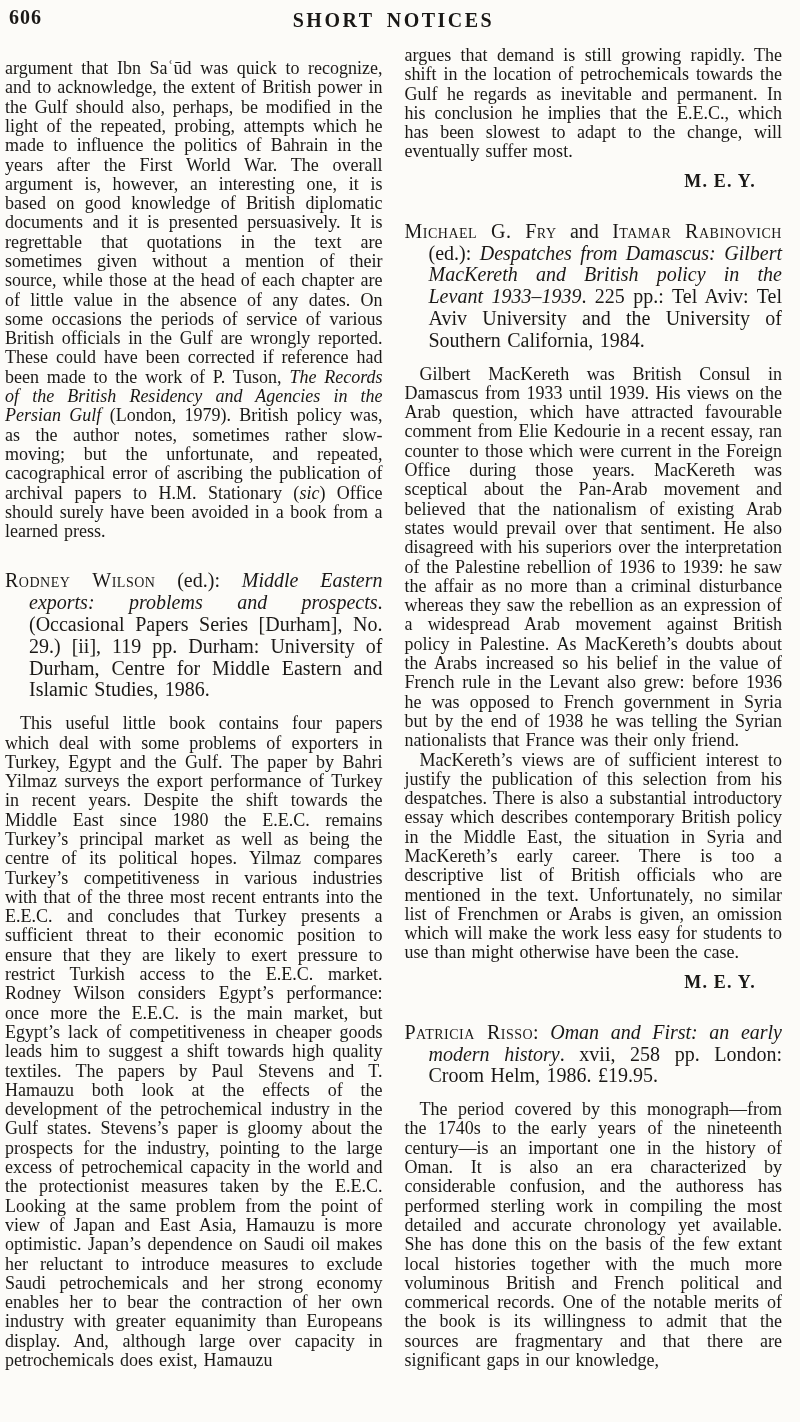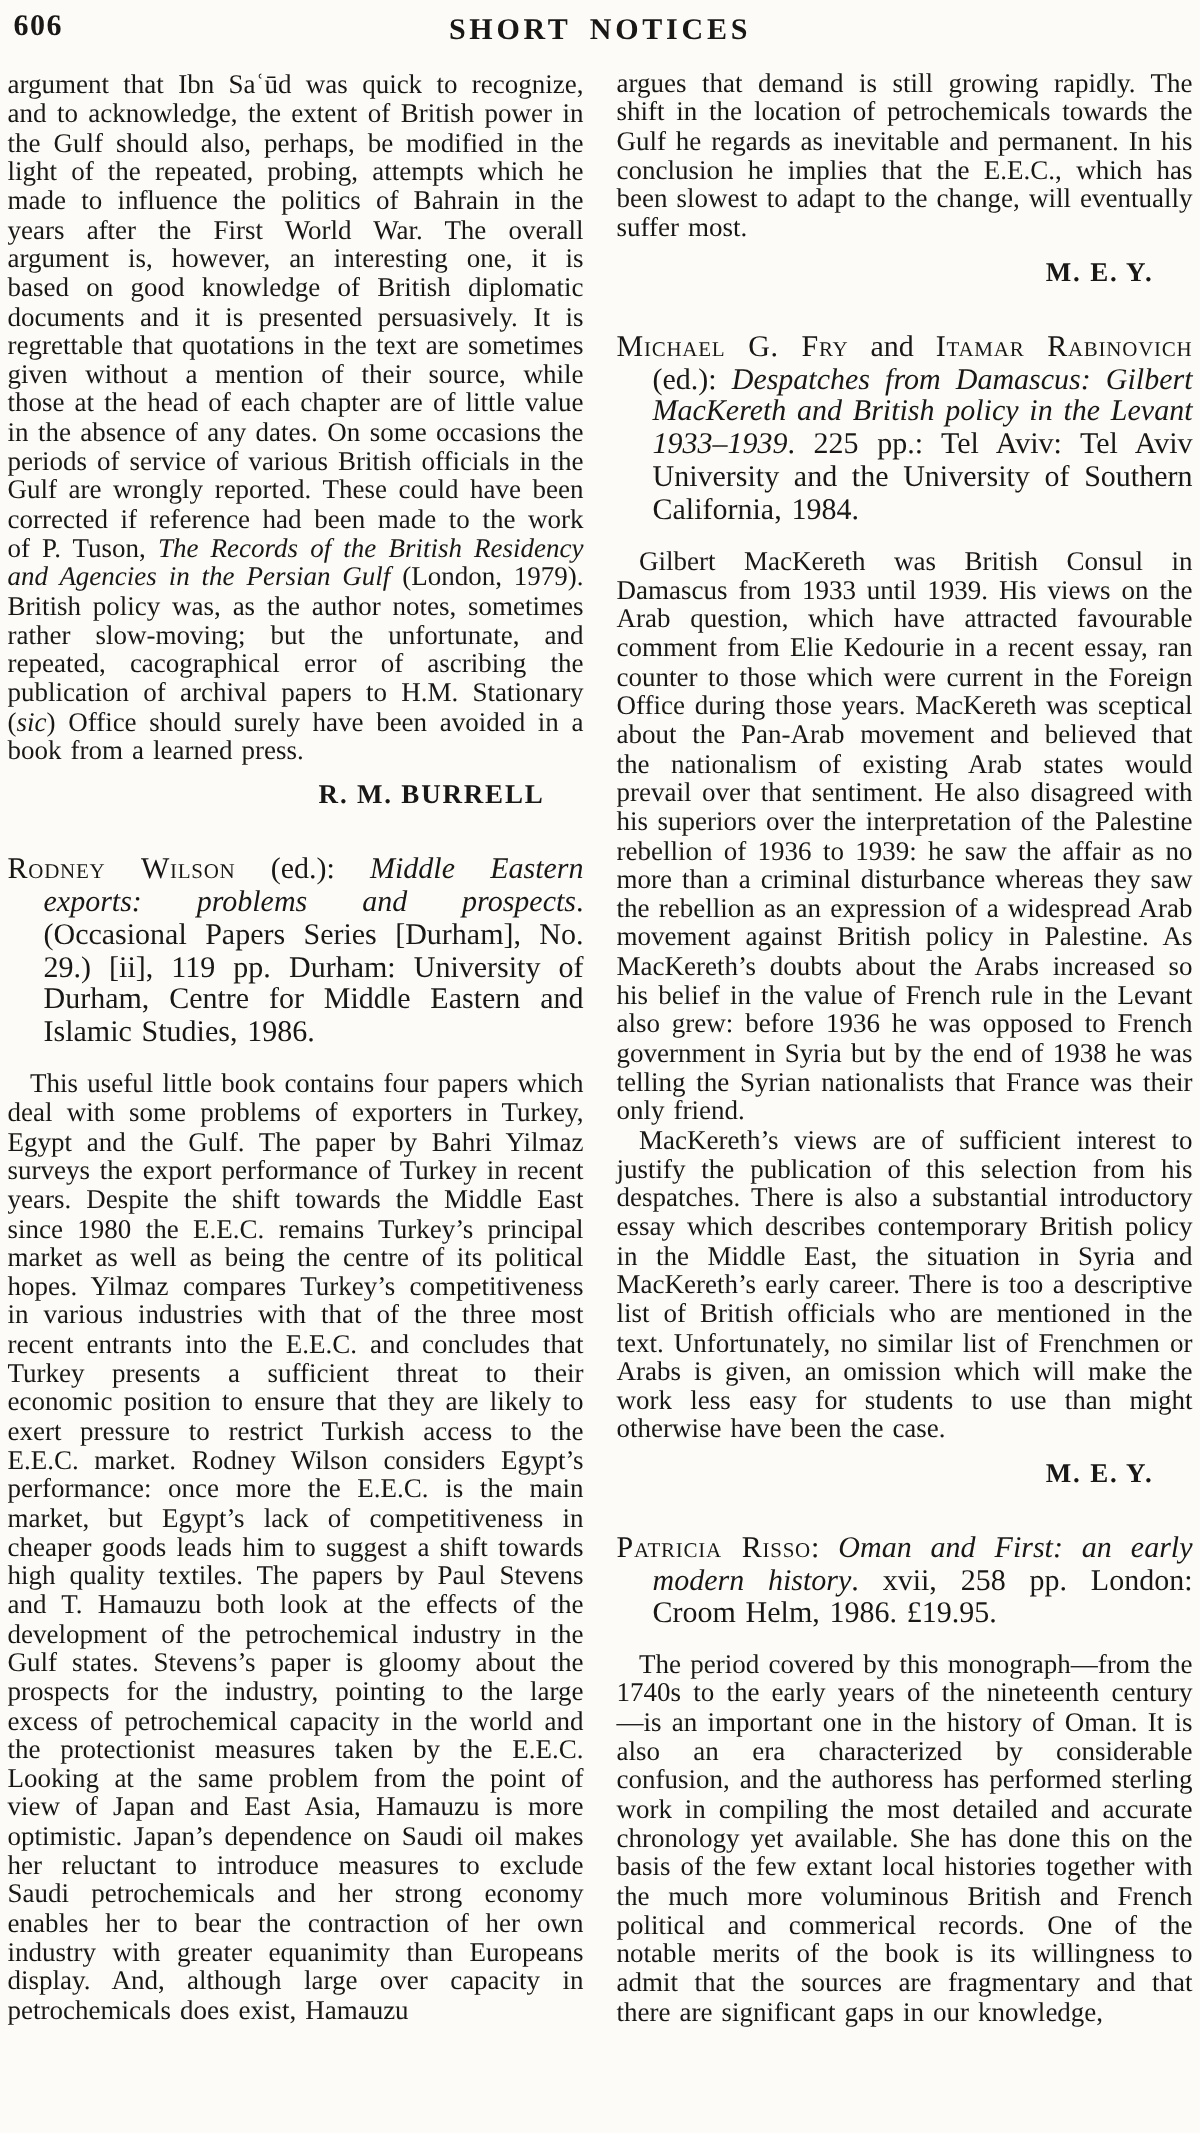--- a/index.html
+++ b/index.html
@@ -1,25 +1,25 @@
 <!DOCTYPE html>
 <html><head>
 <meta charset="utf-8">
 <style>
   html,body{margin:0;padding:0;}
   body{
     width:800px;height:1422px;overflow:hidden;
     background:#fcfbf8;color:#1a1816;
     font-family:"Liberation Serif","DejaVu Serif",serif;
   }
-  .page{position:relative;width:800px;height:1422px;box-sizing:border-box;padding:6px 5px 0 5px;}
+  .page{position:relative;width:800px;height:1422px;box-sizing:border-box;padding:6px 18px 0 5px;}
   header{position:relative;height:40px;}
   .pageno{position:absolute;left:4px;top:0;font-size:20px;font-weight:700;letter-spacing:1px;}
   .runhead{position:absolute;left:0;right:0;top:3px;text-align:center;font-size:20px;font-weight:600;letter-spacing:2.5px;word-spacing:5px;}
-  .columns{display:flex;gap:22px;align-items:center;}
+  .columns{display:flex;gap:22px;align-items:flex-end;}
   .col{width:385px;}
   p.body{margin:0;font-size:18px;line-height:19.3px;text-align:justify;word-spacing:1.5px;}
   p.indent{text-indent:15px;}
   .sig{margin:9px 26px 0 0;text-align:right;font-size:18px;font-weight:600;letter-spacing:1.2px;}
   h2.heading{
     margin:29px 0 13px;font-size:20px;line-height:21.8px;font-weight:400;
     text-align:justify;padding-left:24px;text-indent:-24px;word-spacing:1.5px;
   }
   .sc{font-variant:small-caps;letter-spacing:.5px;}
   i{font-style:italic;}
@@ -31,21 +31,20 @@
 
   <header>
     <span class="pageno">606</span>
     <span class="runhead">SHORT NOTICES</span>
   </header>
 
   <main class="columns">
 
     <section class="col">
       <p class="body"><span>argument that Ibn Saʿūd was quick to recognize, and to acknowledge, the extent of British power in the Gulf should also, perhaps, be modified in the light of the repeated, probing, attempts which he made to influence the politics of Bahrain in the years after the First World War. The overall argument is, however, an interesting one, it is based on good knowledge of British diplomatic documents and it is presented persuasively. It is regrettable that quotations in the text are sometimes given without a mention of their source, while those at the head of each chapter are of little value in the absence of any dates. On some occasions the periods of service of various British officials in the Gulf are wrongly reported. These could have been corrected if reference had been made to the work of P. Tuson, </span><i>The Records of the British Residency and Agencies in the Persian Gulf</i><span> (London, 1979). British policy was, as the author notes, sometimes rather slow-moving; but the unfortunate, and repeated, cacographical error of ascribing the publication of archival papers to H.M. Stationary (</span><i>sic</i><span>) Office should surely have been avoided in a book from a learned press.</span></p>
-      <div class="sig">R. M. BURRELL</div>
 
       <h2 class="heading"><span class="sc">Rodney Wilson</span><span> (ed.): </span><i>Middle Eastern exports: problems and prospects</i><span>. (Occasional Papers Series [Durham], No. 29.) [ii], 119 pp. Durham: University of Durham, Centre for Middle Eastern and Islamic Studies, 1986.</span></h2>
       <p class="body indent">This useful little book contains four papers which deal with some problems of exporters in Turkey, Egypt and the Gulf. The paper by Bahri Yilmaz surveys the export performance of Turkey in recent years. Despite the shift towards the Middle East since 1980 the E.E.C. remains Turkey’s principal market as well as being the centre of its political hopes. Yilmaz compares Turkey’s competitiveness in various industries with that of the three most recent entrants into the E.E.C. and concludes that Turkey presents a sufficient threat to their economic position to ensure that they are likely to exert pressure to restrict Turkish access to the E.E.C. market. Rodney Wilson considers Egypt’s performance: once more the E.E.C. is the main market, but Egypt’s lack of competitiveness in cheaper goods leads him to suggest a shift towards high quality textiles. The papers by Paul Stevens and T. Hamauzu both look at the effects of the development of the petrochemical industry in the Gulf states. Stevens’s paper is gloomy about the prospects for the industry, pointing to the large excess of petrochemical capacity in the world and the protectionist measures taken by the E.E.C. Looking at the same problem from the point of view of Japan and East Asia, Hamauzu is more optimistic. Japan’s dependence on Saudi oil makes her reluctant to introduce measures to exclude Saudi petrochemicals and her strong economy enables her to bear the contraction of her own industry with greater equanimity than Europeans display. And, although large over capacity in petrochemicals does exist, Hamauzu</p>
     </section>
 
     <section class="col">
       <p class="body">argues that demand is still growing rapidly. The shift in the location of petrochemicals towards the Gulf he regards as inevitable and permanent. In his conclusion he implies that the E.E.C., which has been slowest to adapt to the change, will eventually suffer most.</p>
       <div class="sig">M. E. Y.</div>
 
       <h2 class="heading"><span class="sc">Michael G. Fry</span><span> and </span><span class="sc">Itamar Rabinovich</span><span> (ed.): </span><i>Despatches from Damascus: Gilbert MacKereth and British policy in the Levant 1933–1939</i><span>. 225 pp.: Tel Aviv: Tel Aviv University and the University of Southern California, 1984.</span></h2>

